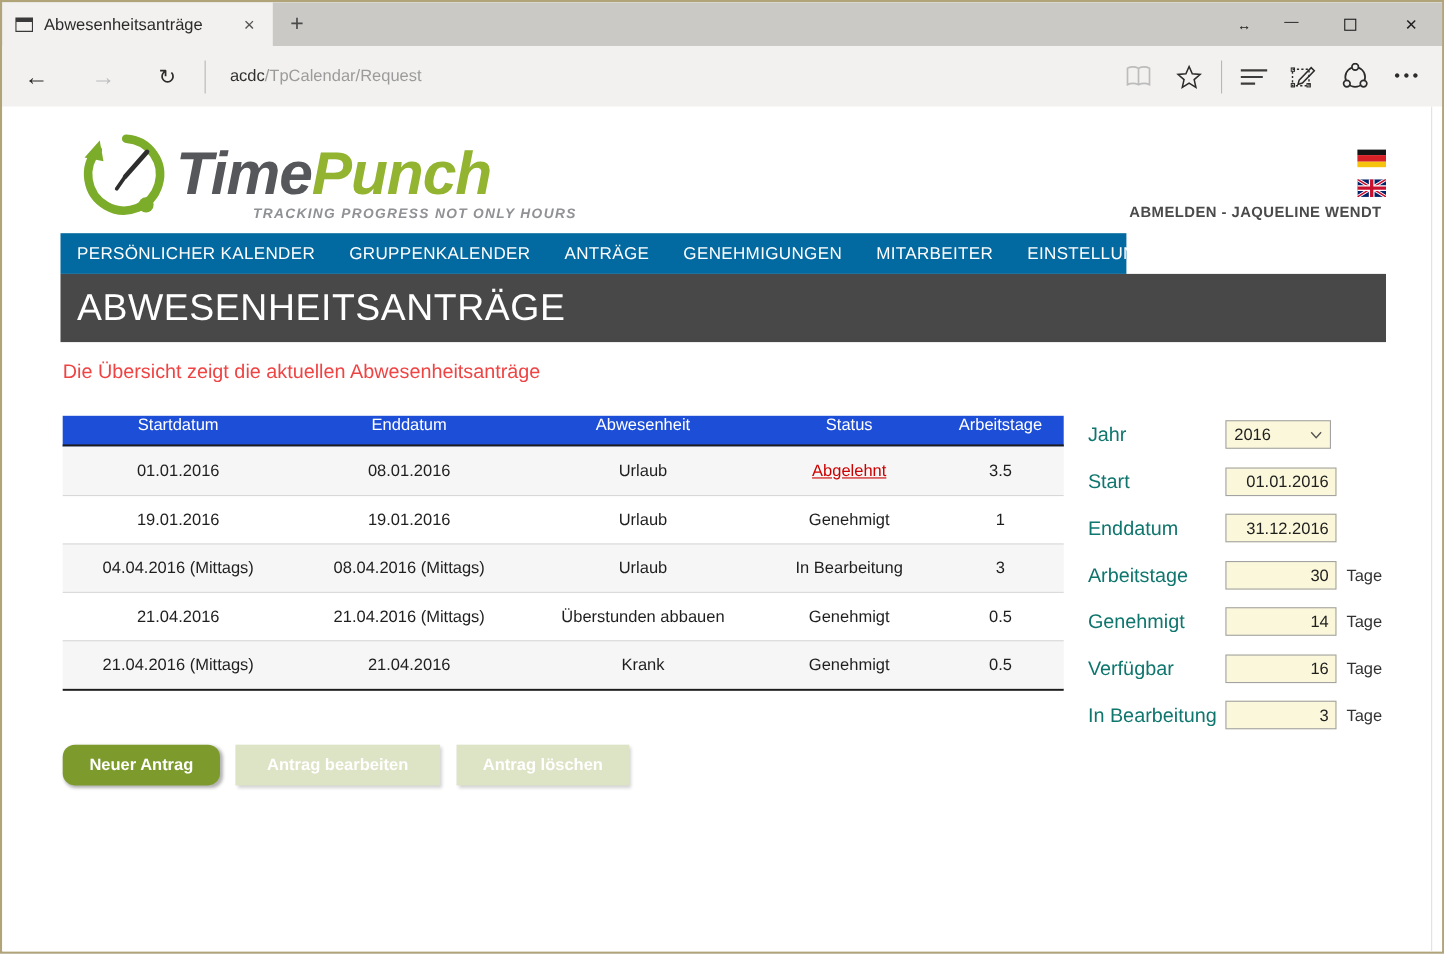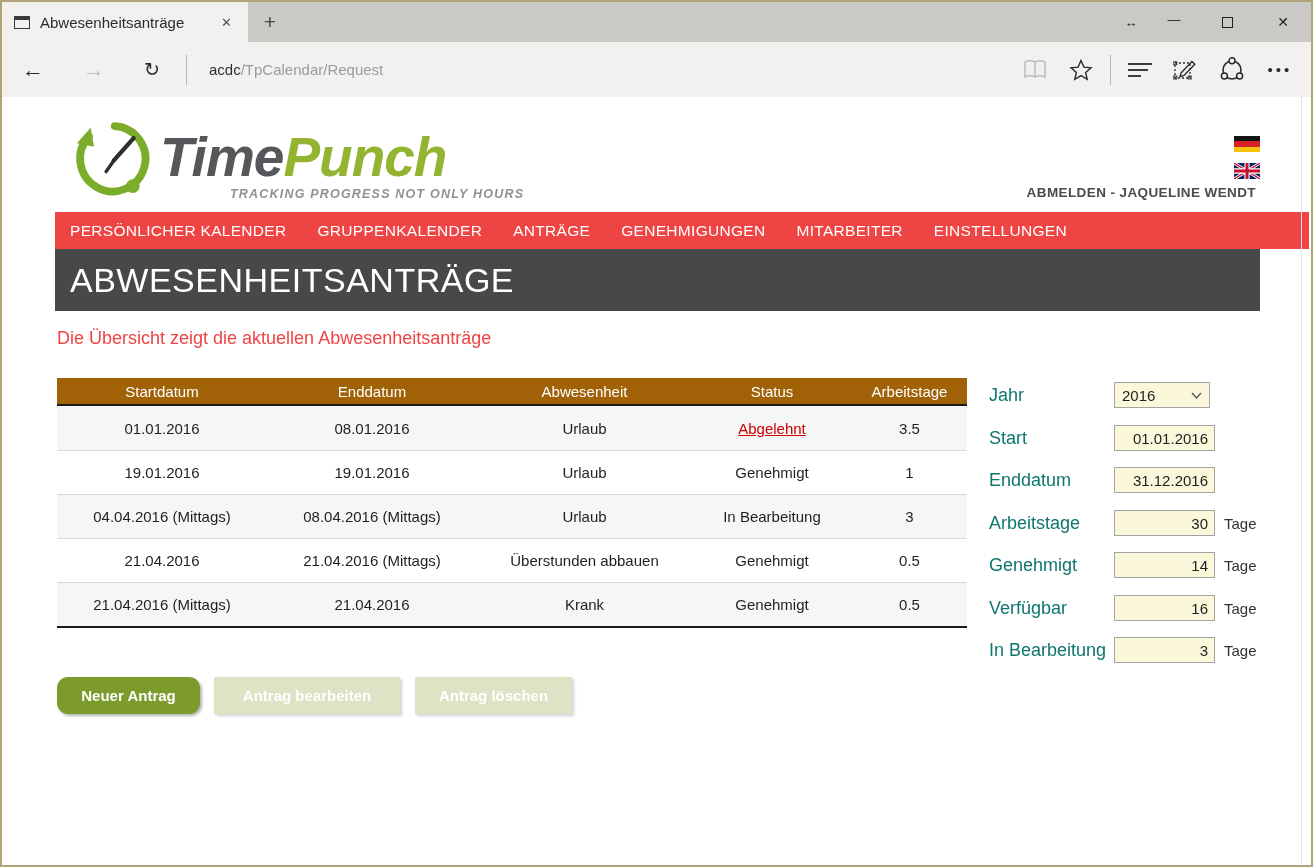--- a/index.html
+++ b/index.html
@@ -50,33 +50,33 @@
 
   .flag { position:absolute; width:26px; height:16px; display:block; }
   .flag-de { left:1232px; top:39px; }
   .flag-de .s1 { height:5.4px; background:#141414; }
   .flag-de .s2 { height:5.3px; background:#d82027; }
   .flag-de .s3 { height:5.3px; background:#f5c20c; }
   .flag-uk { left:1232px; top:66px; }
   .logout { position:absolute; right:55px; top:88px; font-size:13.5px; font-weight:bold;
             color:#4a4a4a; letter-spacing:0.4px; }
 
-  .navbar { position:absolute; left:53px; top:115px; width:1254px; height:37px; background:#ef4444;
+  .navbar { position:absolute; left:53px; top:115px; width:969px; height:37px; background:#0369a1;
             display:flex; align-items:center; padding-left:15px; }
   .nav-item { color:#fff; font-size:15.5px; letter-spacing:0.3px; margin-right:31px; white-space:nowrap; }
 
   .herobar { position:absolute; left:53px; top:152px; width:1205px; height:62px; background:#484848;
              display:flex; align-items:center; }
   .hero-title { color:#fff; font-size:34px; letter-spacing:0.5px; margin-left:15px; }
 
   .subtitle { position:absolute; left:55px; top:231px; font-size:18px; color:#ef4444; }
 
   
   .tbl { position:absolute; left:55px; top:281px; width:910px; font-size:15px; color:#1f1f1f; }
-  .thead { display:flex; height:28px; background:#a16207; color:#fff; align-items:center;
+  .thead { display:flex; height:28px; background:#1d4ed8; color:#fff; align-items:flex-start;
            border-bottom:2px solid #1c1c1c; }
   .tbody { border-bottom:2px solid #1c1c1c; }
   .trow { display:flex; height:44px; align-items:center; background:#fff; }
   .trow + .trow { border-top:1px solid #d8d8d8; }
   .trow:nth-child(odd) { background:#f6f6f6; }
   .c { text-align:center; }
   .c1 { width:210px; } .c2 { width:210px; } .c3 { width:215px; } .c4 { width:160px; } .c5 { width:115px; }
   a.rejected { color:#cc0000; text-decoration:underline; }
 
   

